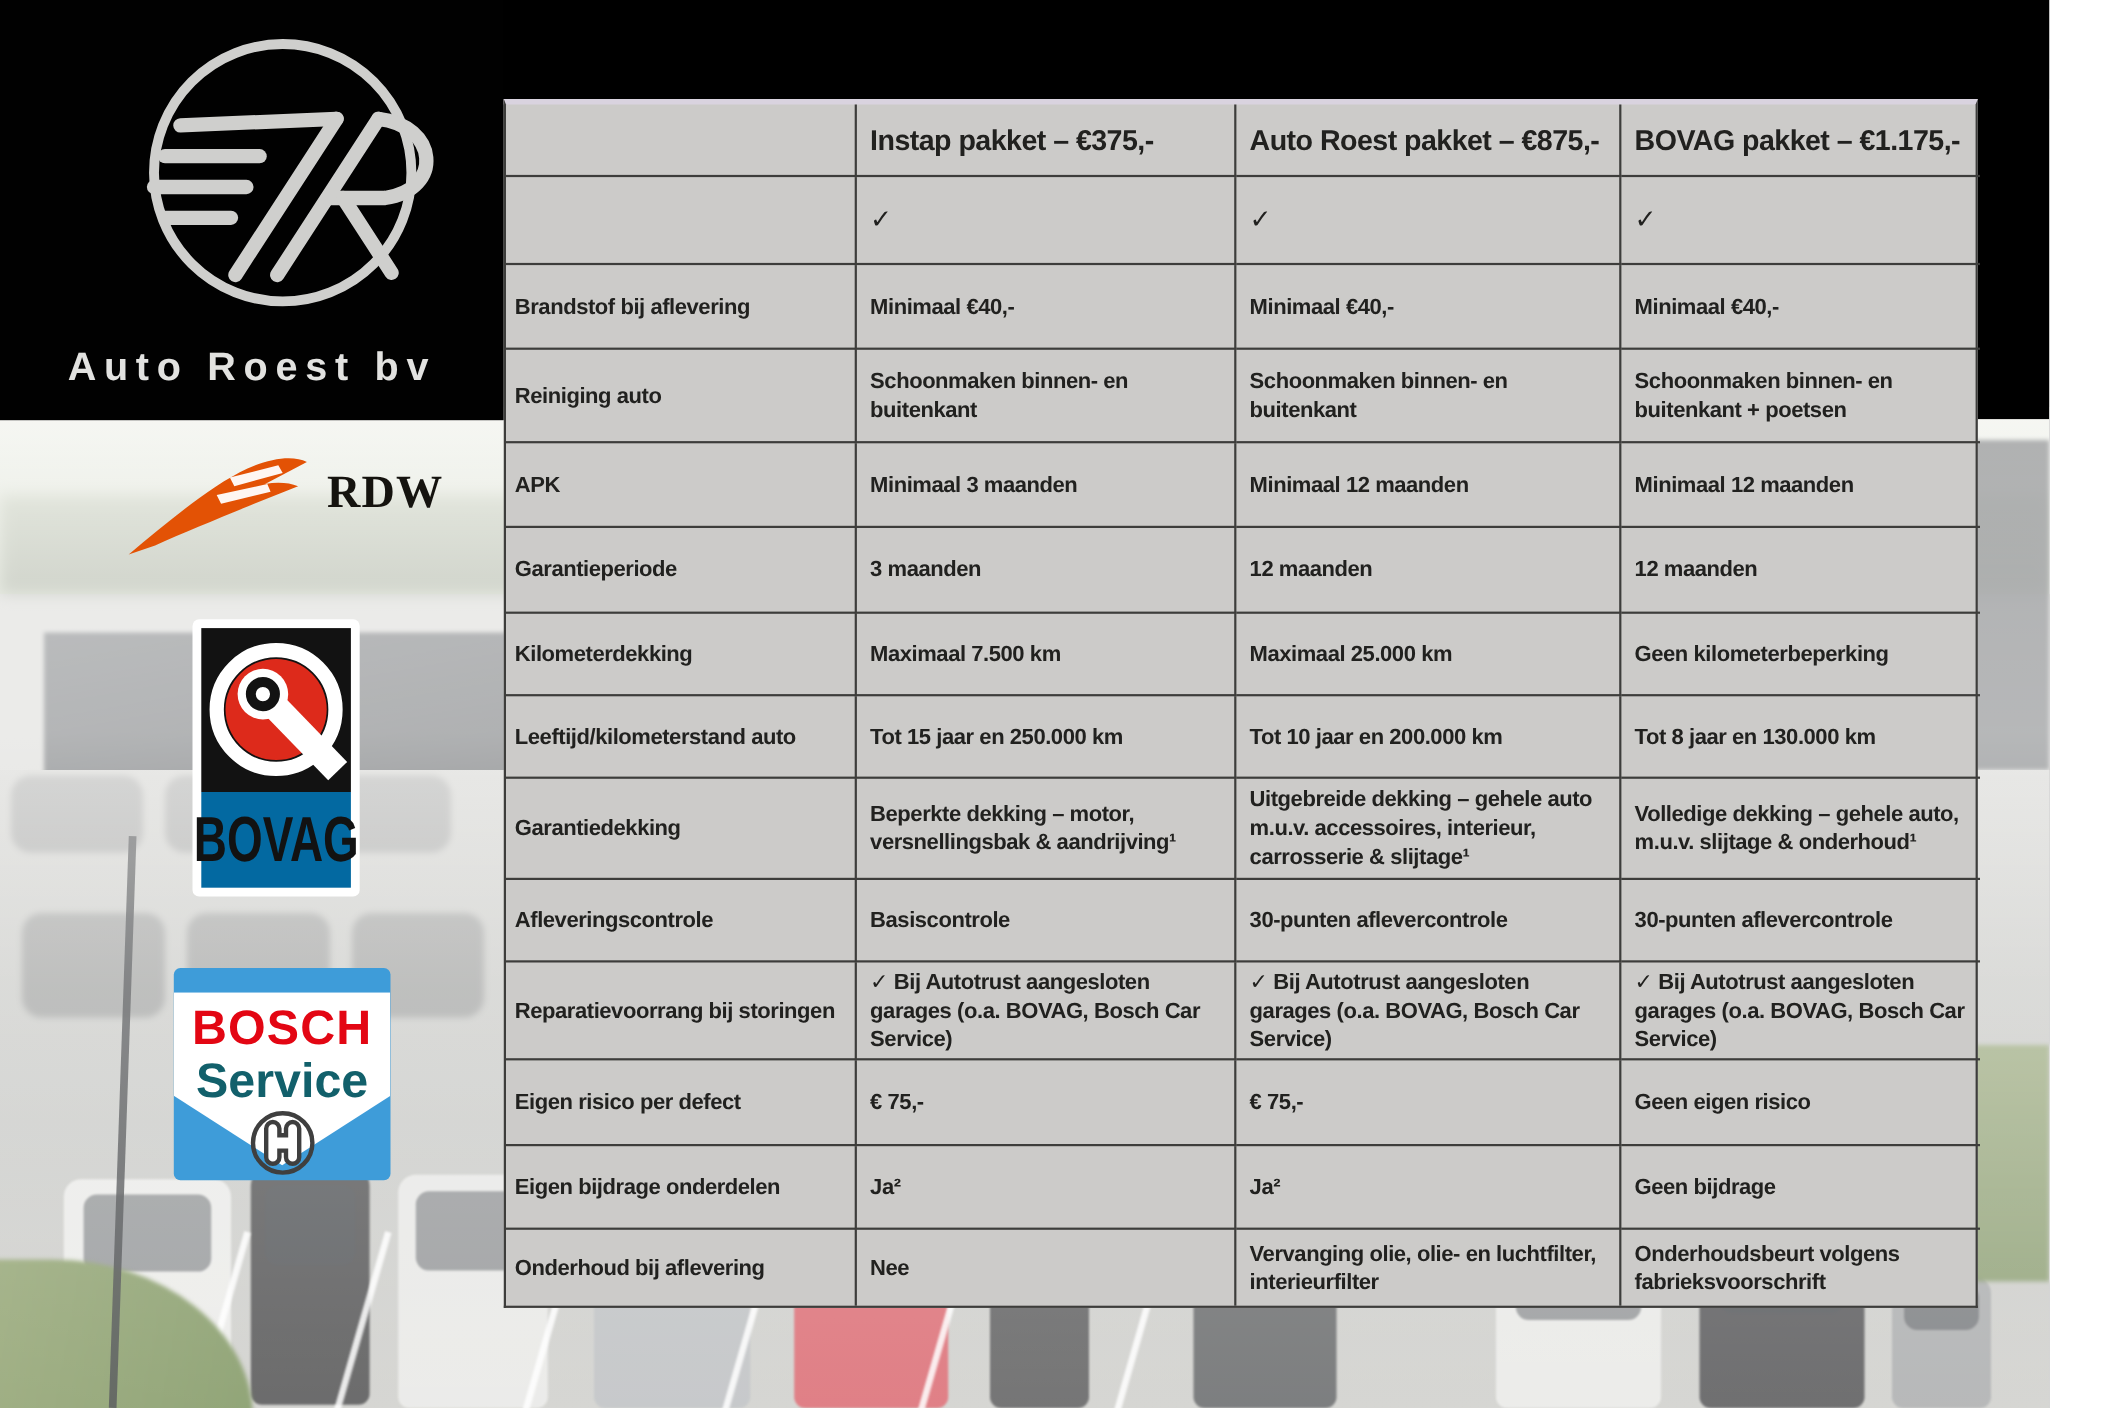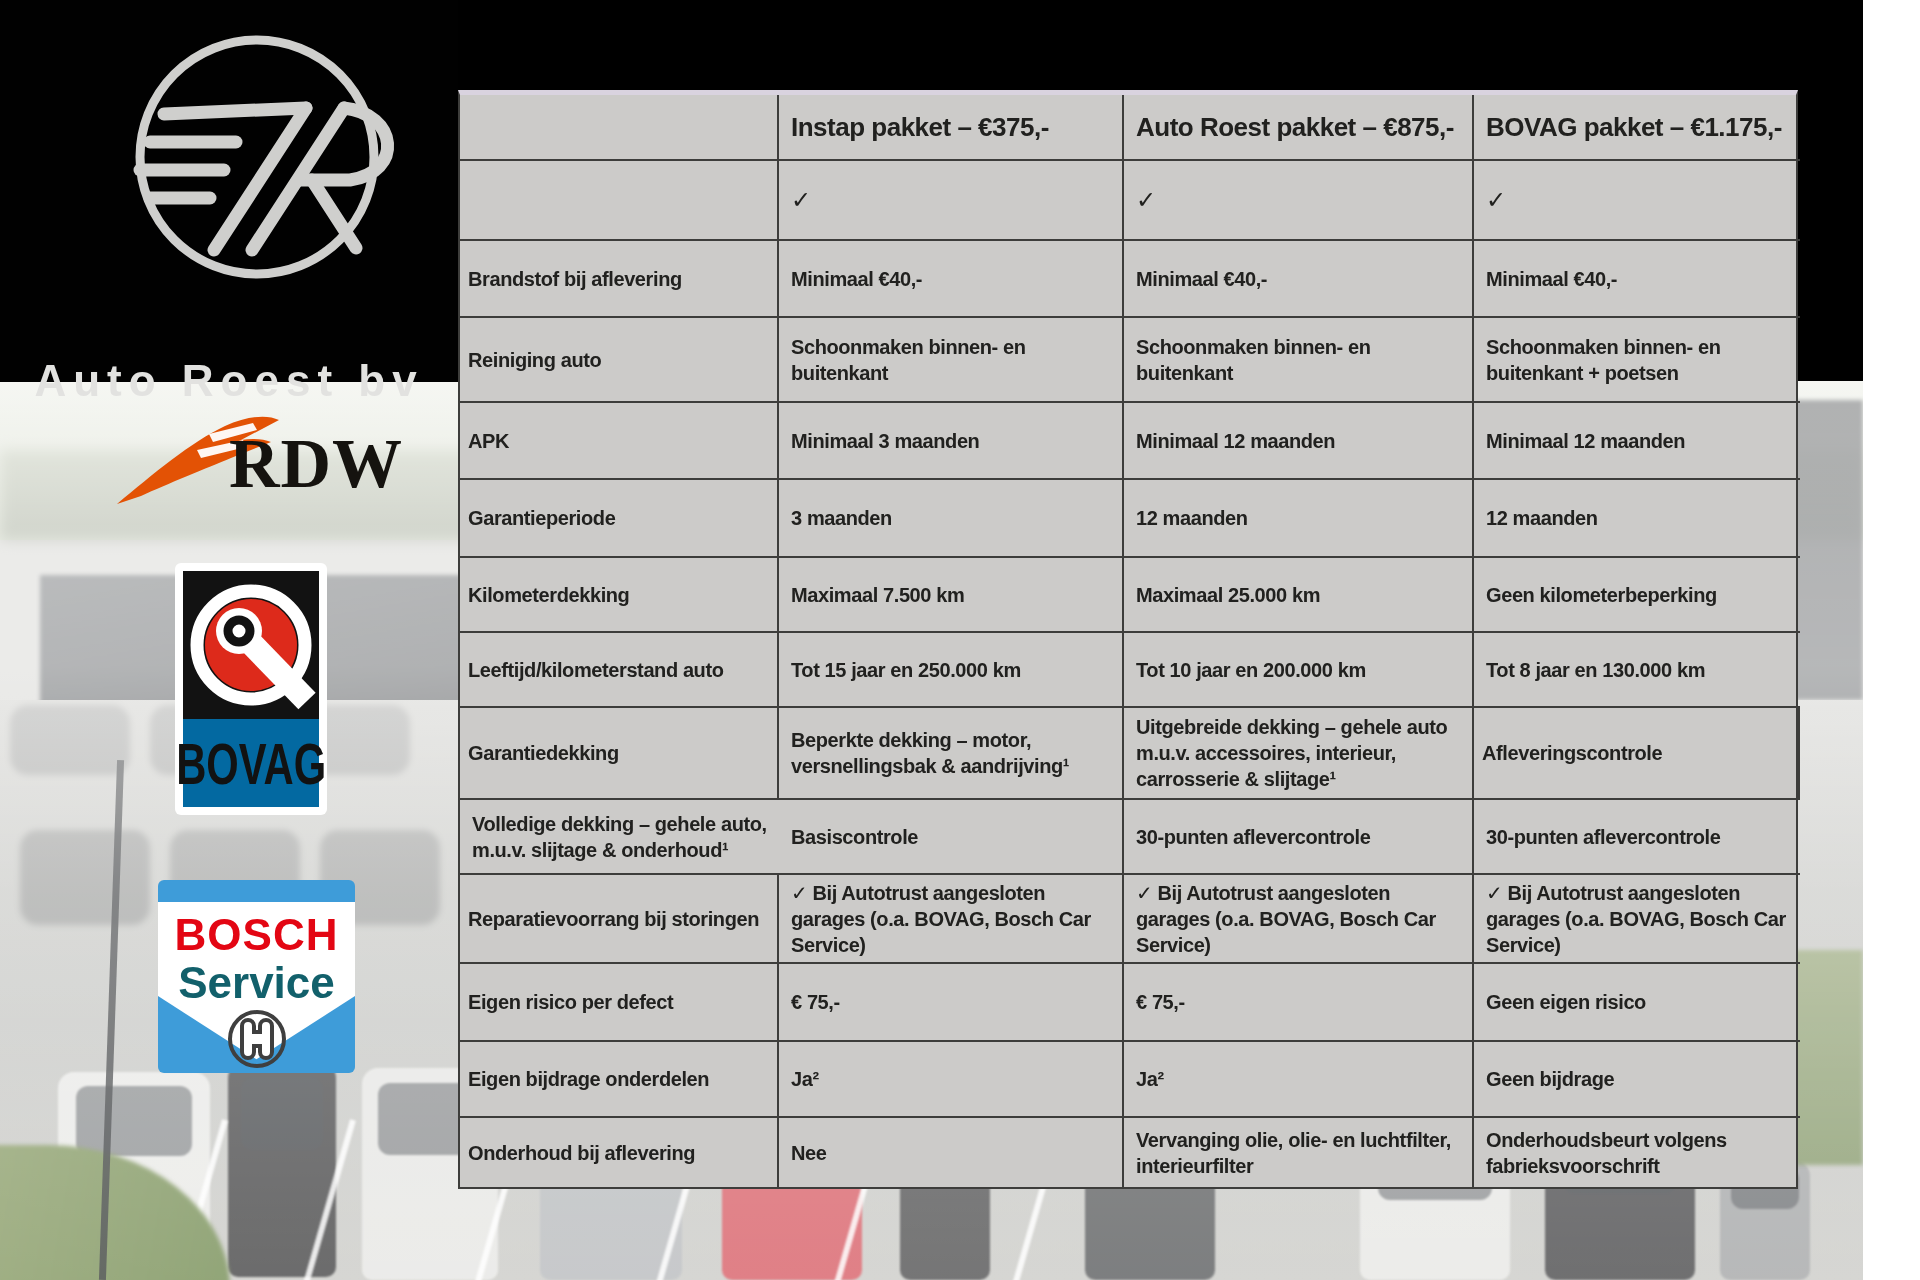--- a/index.html
+++ b/index.html
@@ -36,26 +36,26 @@
 
   
   .panel-topbar{position:absolute;left:0;top:0;width:1863px;height:90px;background:#000;}
   .panel-topleft{position:absolute;left:0;top:0;width:458px;height:382px;background:#010101;}
   .panel-right{position:absolute;left:1798px;top:0;width:65px;height:381px;background:#000;}
   .white-strip{position:absolute;left:1863px;top:0;width:57px;height:1280px;background:#fff;}
 
   
   .ar-logo{position:absolute;left:0;top:0;width:458px;height:382px;}
   .ar-name{position:absolute;left:0;top:312px;width:458px;text-align:center;
-           color:#e2e2e0;font-size:44px;font-weight:700;letter-spacing:7px;margin-top:44px;}
+           color:#e2e2e0;font-size:36px;font-weight:700;letter-spacing:7px;}
 
   
   .rdw{position:absolute;left:113px;top:408px;width:290px;height:104px;}
   .rdw-text{position:absolute;right:0;top:16px;font-family:"Liberation Serif","DejaVu Serif",serif;
-            font-weight:700;font-size:70px;color:#15130f;letter-spacing:1px;}
+            font-weight:700;font-size:42px;color:#15130f;letter-spacing:1px;}
 
   
   .bovag{position:absolute;left:175px;top:563px;width:152px;height:252px;background:#fff;
          border-radius:6px;padding:8px;box-sizing:border-box;display:flex;flex-direction:column;}
   .bovag-top{position:relative;flex:1 1 auto;background:#121212;overflow:hidden;}
   .bovag-bottom{height:92px;background:#0369a1;display:flex;align-items:center;justify-content:center;}
   .bovag-word{font-size:58px;font-weight:700;color:#121212;transform:scaleX(.72);letter-spacing:0;}
 
   
   .bosch{position:absolute;left:158px;top:880px;width:197px;height:193px;background:#3e9cd9;
@@ -216,22 +216,22 @@
       <div class="cell c1">Maximaal 7.500 km</div>
       <div class="cell c2">Maximaal 25.000 km</div>
       <div class="cell c3">Geen kilometerbeperking</div>
       <div class="cell c0">Leeftijd/kilometerstand auto</div>
       <div class="cell c1">Tot 15 jaar en 250.000 km</div>
       <div class="cell c2">Tot 10 jaar en 200.000 km</div>
       <div class="cell c3">Tot 8 jaar en 130.000 km</div>
       <div class="cell c0">Garantiedekking</div>
       <div class="cell c1">Beperkte dekking – motor, versnellingsbak &amp; aandrijving¹</div>
       <div class="cell c2">Uitgebreide dekking – gehele auto m.u.v. accessoires, interieur, carrosserie &amp; slijtage¹</div>
+      <div class="cell c3">Volledige dekking – gehele auto, m.u.v. slijtage &amp; onderhoud¹</div>
       <div class="cell c0">Afleveringscontrole</div>
-      <div class="cell c3">Volledige dekking – gehele auto, m.u.v. slijtage &amp; onderhoud¹</div>
       <div class="cell c1">Basiscontrole</div>
       <div class="cell c2">30-punten aflevercontrole</div>
       <div class="cell c3">30-punten aflevercontrole</div>
       <div class="cell c0">Reparatievoorrang bij storingen</div>
       <div class="cell c1">✓ Bij Autotrust aangesloten garages (o.a. BOVAG, Bosch Car Service)</div>
       <div class="cell c2">✓ Bij Autotrust aangesloten garages (o.a. BOVAG, Bosch Car Service)</div>
       <div class="cell c3">✓ Bij Autotrust aangesloten garages (o.a. BOVAG, Bosch Car Service)</div>
       <div class="cell c0">Eigen risico per defect</div>
       <div class="cell c1">€ 75,-</div>
       <div class="cell c2">€ 75,-</div>

